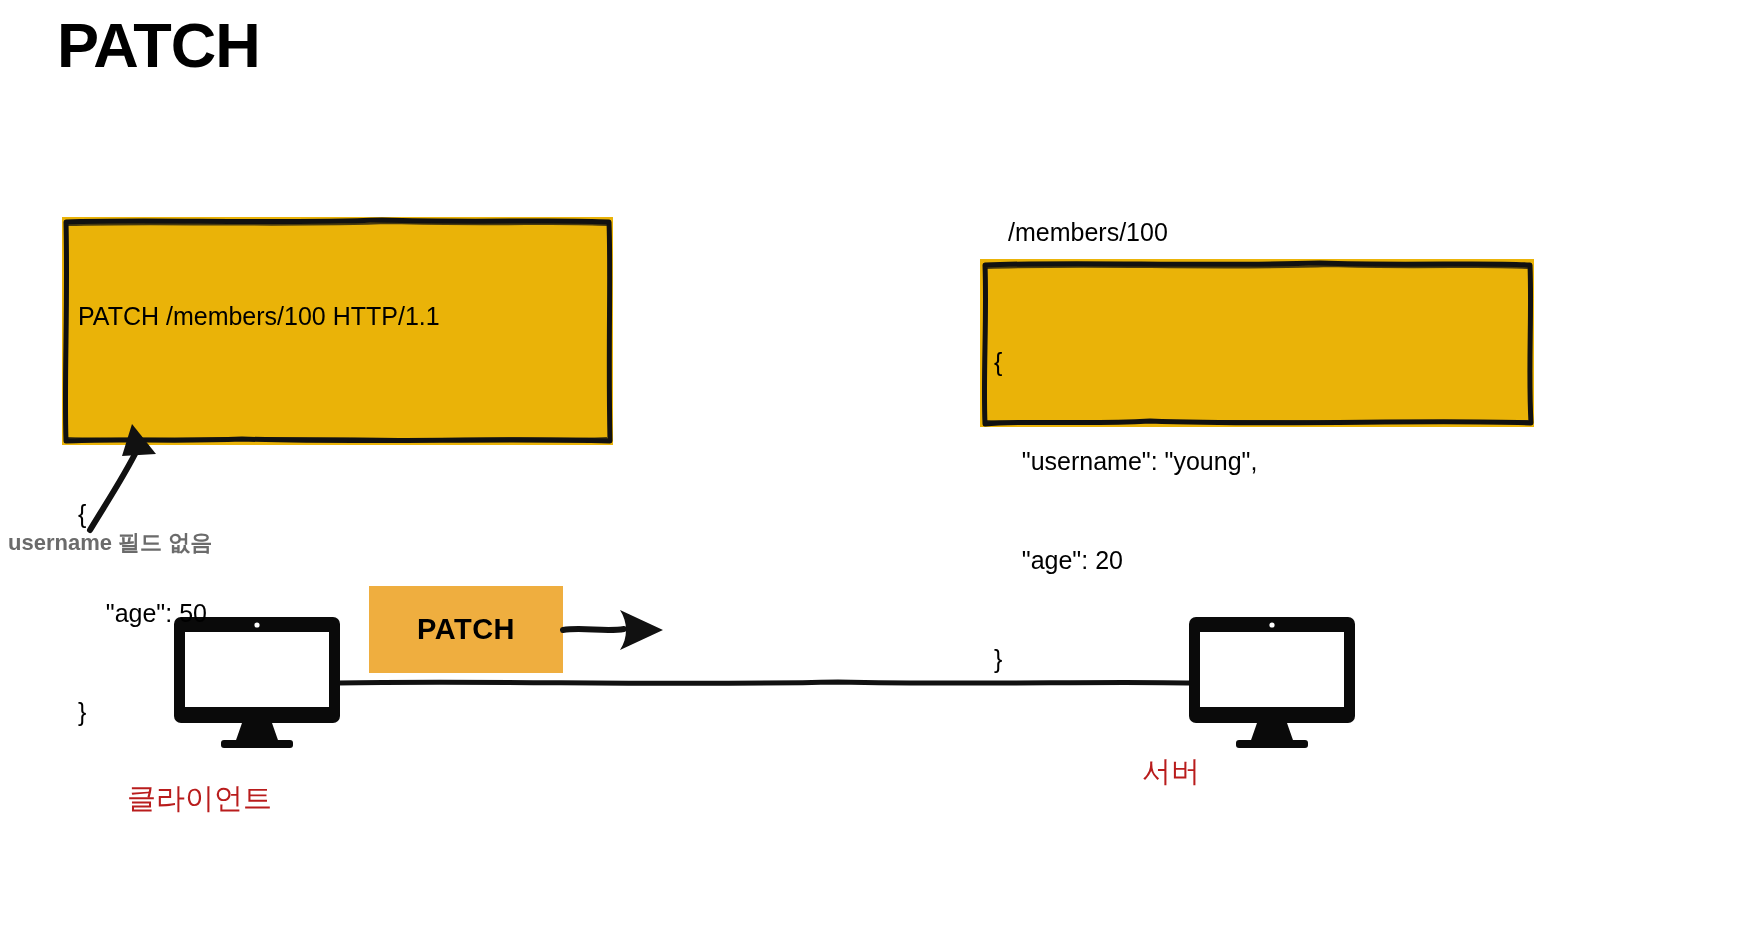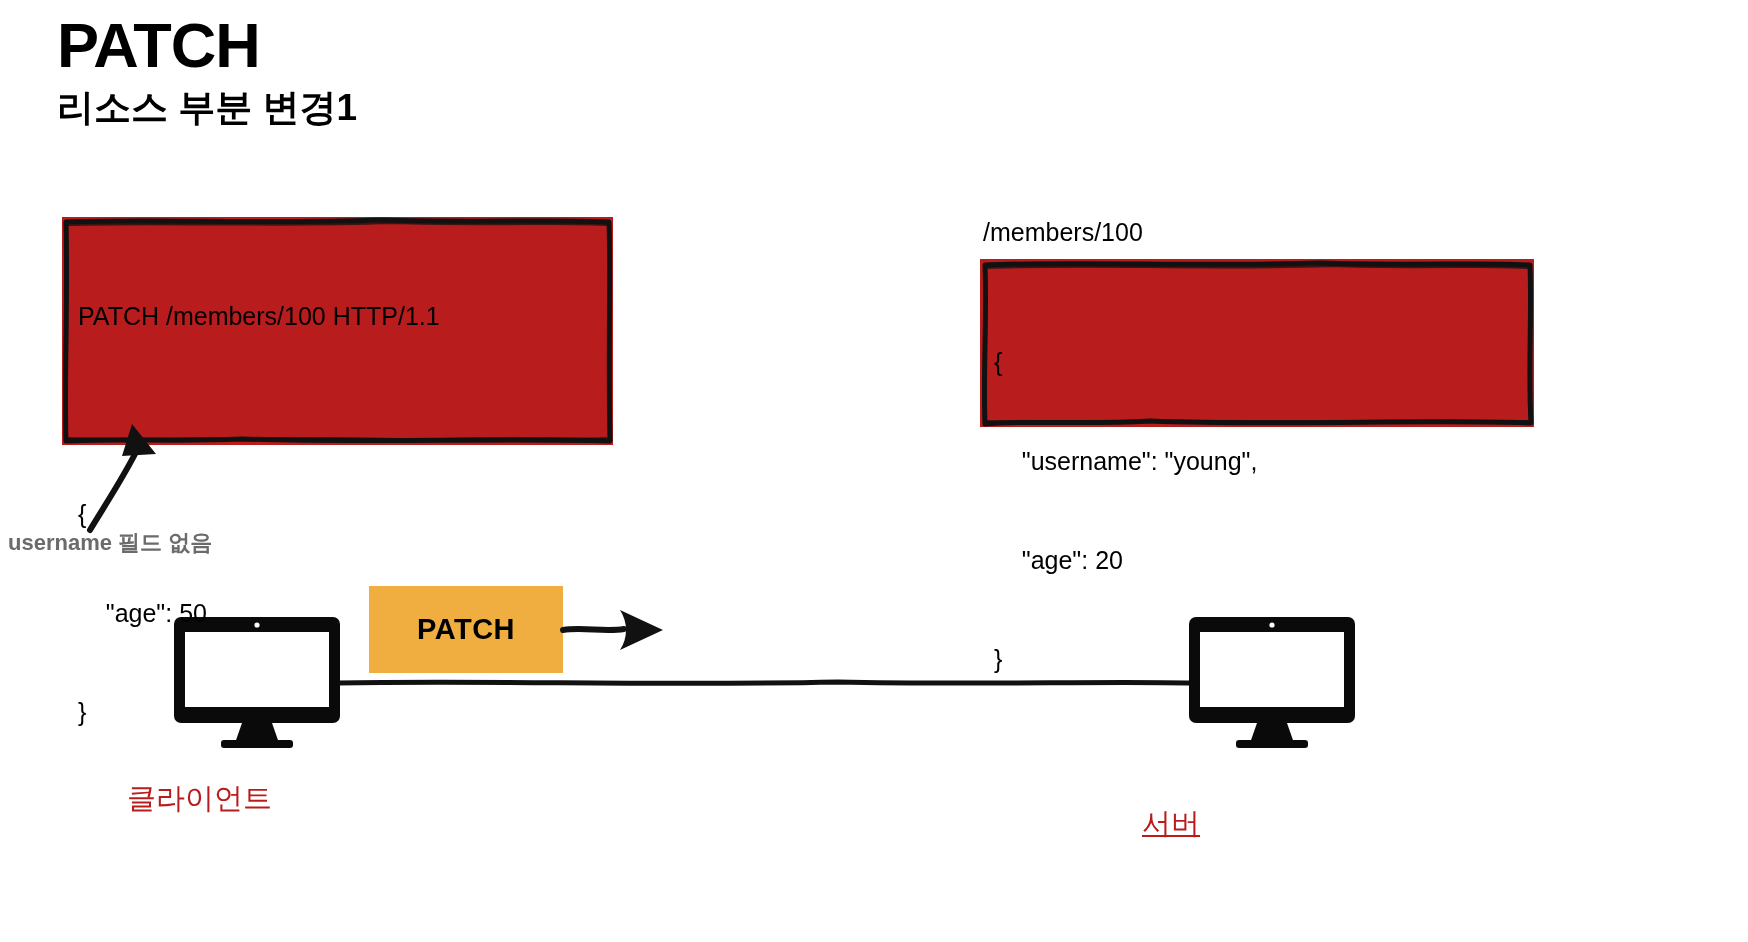--- a/index.html
+++ b/index.html
@@ -34,21 +34,21 @@
     font-size: 37px;
     font-weight: bold;
     line-height: 1.2;
     margin: 8px 0 0 0;
     color: #000;
   }
 
   
   .sketch-box {
     position: absolute;
-    background: #b91c1c;
+    background: #eab308;
     box-sizing: border-box;
   }
   .sketch-box .sketch-border {
     position: absolute;
     left: 0; top: 0;
     width: 100%;
     height: 100%;
     pointer-events: none;
   }
   .sketch-box .box-text {
@@ -80,21 +80,21 @@
   #resource-box .code-lines {
     padding-top: 21px;
     padding-left: 14px;
   }
   .code-line { white-space: pre; }
   .code-line.blank { height: 33px; }
 
   
   #resource-url {
     position: absolute;
-    left: 983px;
+    left: 1008px;
     top: 218px;
     font-size: 25px;
     font-weight: 500;
     color: #000;
   }
 
   
   #annotation-text {
     position: absolute;
     left: 8px;
@@ -159,28 +159,27 @@
   #server-monitor { left: 1186px; top: 615px; }
 
   .node-label {
     position: absolute;
     font-size: 29px;
     color: #b91c1c;
     text-align: left;
     width: 260px;
   }
   #client-label { left: 127px; top: 779px; }
-  #server-label { left: 1142px; top: 804px; text-decoration: underline; }
+  #server-label { left: 1142px; top: 752px; }
 </style>
 </head>
 <body>
 
 <div id="title-block">
   <div id="main-title">PATCH</div>
-  <div id="subtitle">리소스 부분 변경1</div>
 </div>
 
 <div class="sketch-box" id="request-box">
   <svg class="sketch-border" viewBox="0 0 551 228" preserveAspectRatio="none">
     <path d="M4,5 C90,2 200,7 320,3 C420,6 500,2 547,5 C549,60 546,130 548,224 C440,221 300,226 180,222 C110,225 50,221 4,224 C2,160 6,90 4,5 Z" fill="none" stroke="#111111" stroke-width="5" stroke-linejoin="round"></path>
     <path d="M6,8 C100,5 210,10 330,6 C430,9 505,5 545,8" fill="none" stroke="#111111" stroke-width="2.2" opacity="0.75"></path>
     <path d="M6,221 C110,224 250,218 360,223 C450,219 510,223 545,221" fill="none" stroke="#111111" stroke-width="2.2" opacity="0.75"></path>
   </svg>
   <div class="code-lines box-text">
     <div class="code-line">PATCH /members/100 HTTP/1.1</div>

